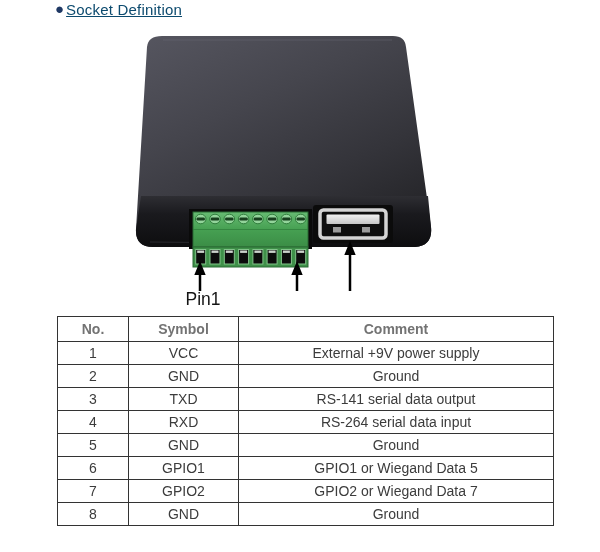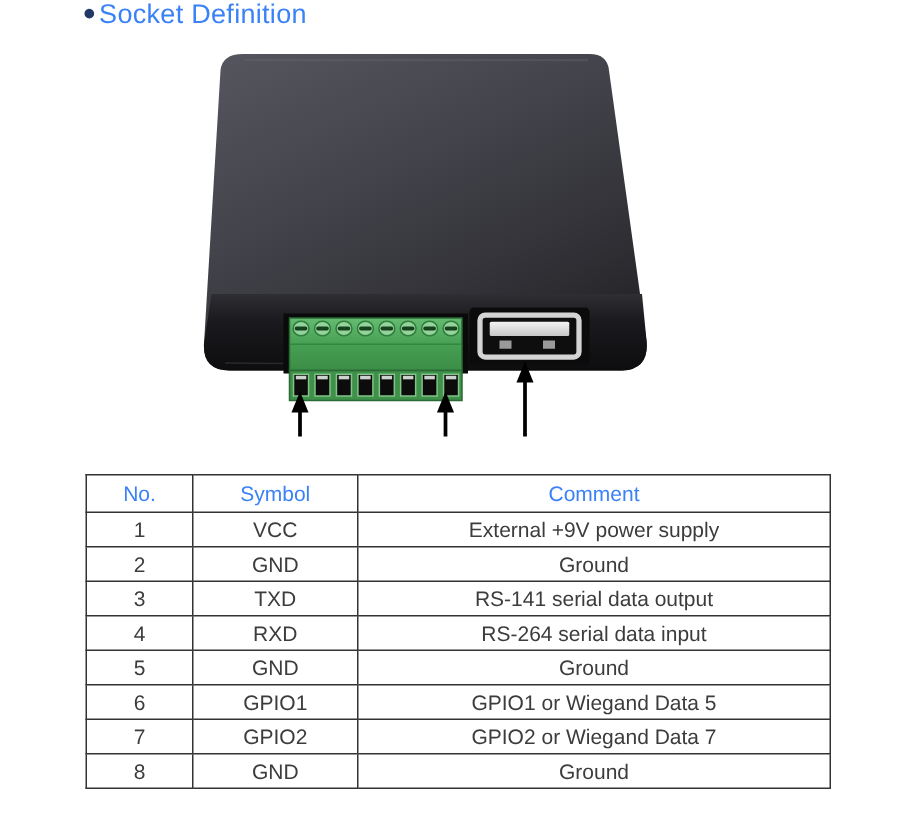--- a/index.html
+++ b/index.html
@@ -4,42 +4,42 @@
 <style>
   html,body { margin:0; padding:0; background:#fff; }
   .page {
     position:relative; width:600px; height:552px; background:#ffffff;
     font-family:"Liberation Sans", sans-serif; overflow:hidden;
   }
 
   
   .doc-title { position:absolute; left:55px; top:0; height:18px; display:flex; align-items:center; }
   .doc-title .bullet { color:#1f3864; font-size:15px; line-height:16px; margin-right:2px; }
-  .doc-title .text   { color:#3b82f6; font-size:18px; letter-spacing:0.2px; }
+  .doc-title .text   { color:#0c4a6e; font-size:15px; letter-spacing:0.2px;text-decoration:underline; }
 
   
   .device-svg { position:absolute; left:0; top:0; }
   .fig-label {
     position:absolute; width:64px; text-align:center;
     font-size:17.5px; color:#141414;
   }
   .fig-label.pin1 { left:171px; top:289px; }
   .fig-label.pin8 { left:269px; top:289px; }
   .fig-label.usb  { left:322px; top:289px; }
 
   
   .pin-table {
     position:absolute; left:57px; top:316px; width:496px;
     border-collapse:collapse; table-layout:fixed;
   }
   .pin-table th, .pin-table td {
     border:1px solid #333333; text-align:center; vertical-align:middle;
     padding:0; font-size:14px; color:#3c3c3c; overflow:hidden; white-space:nowrap;
   }
-  .pin-table th { height:24px; font-weight:400; color:#3b82f6; }
+  .pin-table th { height:24px; font-weight:700; color:#737373; }
   .pin-table td { height:22px; }
 </style>
 </head>
 <body>
 
 <div class="page">
 
   <div class="doc-title">
     <span class="bullet">●</span>
     <span class="text">Socket Definition</span>
@@ -133,20 +133,21 @@
     <g stroke="#000" fill="#000">
       <line x1="297" y1="291" x2="297" y2="273" stroke-width="2.5"></line>
       <polygon points="291.3,275 302.7,275 297,261" stroke="none"></polygon>
     </g>
     <g stroke="#000" fill="#000">
       <line x1="350" y1="291" x2="350" y2="253" stroke-width="2.5"></line>
       <polygon points="344.3,255 355.7,255 350,241" stroke="none"></polygon>
     </g>
   </svg>
 
+  <div class="fig-label pin1">Pin1</div>
 
   <table class="pin-table">
     <colgroup>
         <col style="width:71px">
         <col style="width:110px">
         <col style="width:315px">
       </colgroup>
     <thead>
       <tr>
         <th>No.</th>

